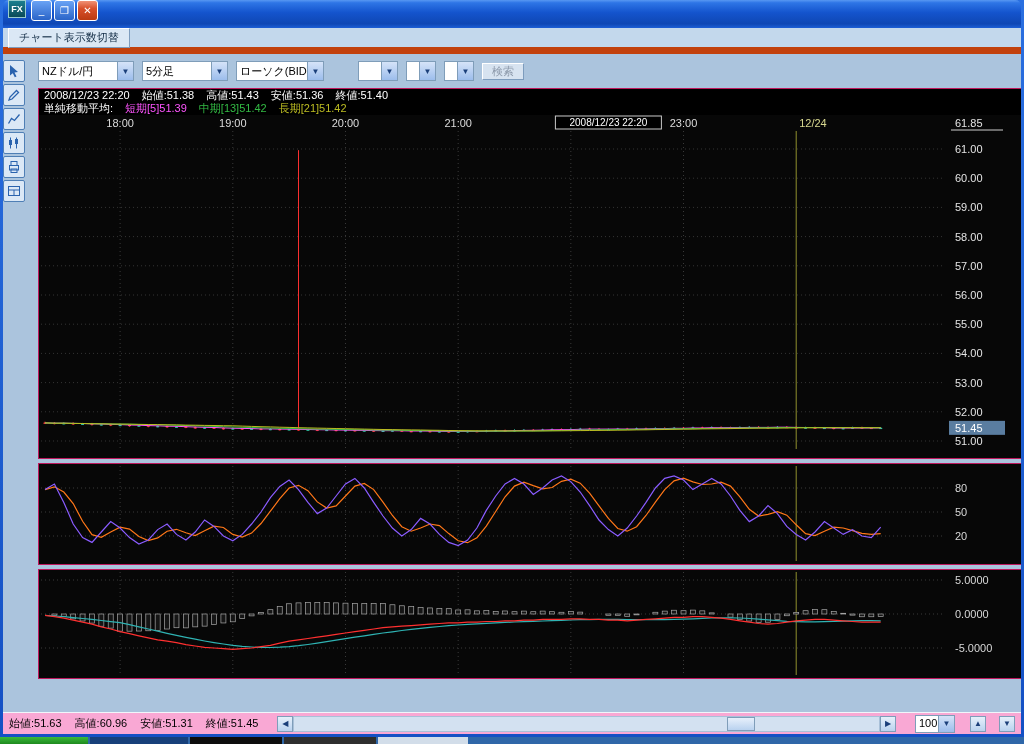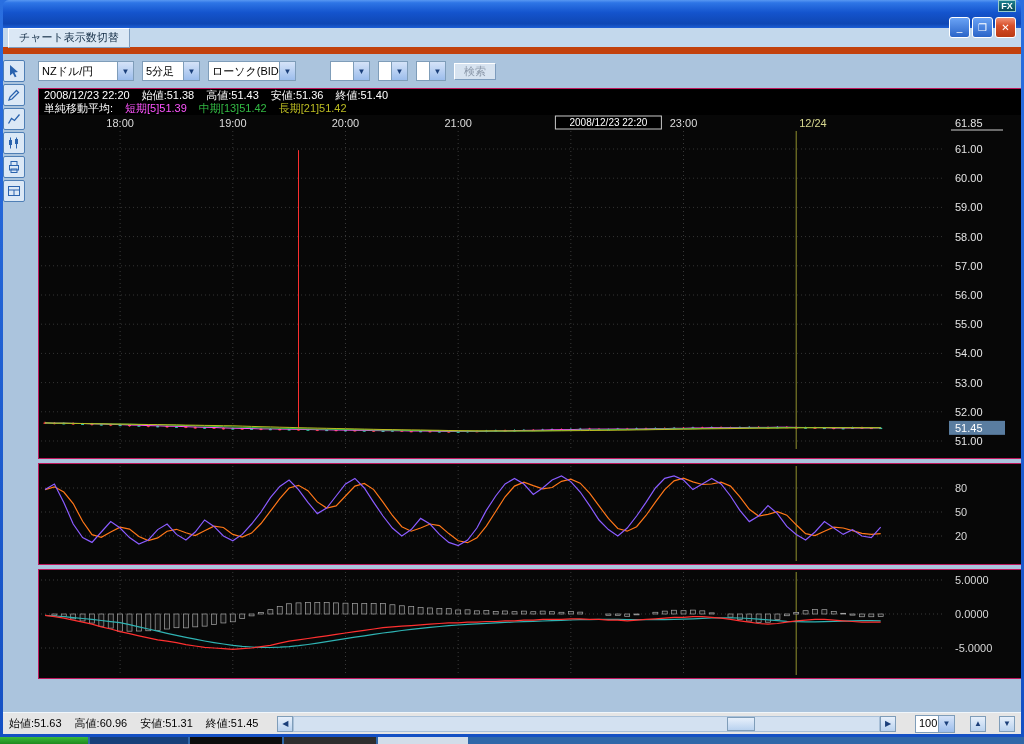--- a/index.html
+++ b/index.html
@@ -3,23 +3,23 @@
 <meta charset="utf-8">
 <style>
   *{margin:0;padding:0;box-sizing:border-box;}
   html,body{width:1024px;height:744px;overflow:hidden;}
   body{font-family:"Liberation Sans",sans-serif;background:#3a6ea5;}
   .screen{position:relative;width:1024px;height:744px;}
 
   
   .window{position:absolute;left:0;top:0;width:1024px;height:737px;
     background:linear-gradient(#2a6fe0,#1450c4);padding:0 3px 3px;}
-  .titlebar{height:28px;display:flex;align-items:flex-end;gap:5px;padding:0 5px;
+  .titlebar{height:28px;display:flex;align-items:flex-start;gap:5px;padding:0 5px;
     background:linear-gradient(180deg,#5898f2 0%,#2e75e6 10%,#1454cd 45%,#0f47b4 85%,#1d5fd6 100%);
-    border-radius:6px 6px 0 0;flex-direction:column;}
+    border-radius:6px 6px 0 0;}
   .app-icon{width:18px;height:18px;background:linear-gradient(#1b7f8f,#0b4a58);color:#fff;
     font-size:9px;font-weight:bold;display:flex;align-items:center;justify-content:center;border:1px solid #9cc;}
   .title-text{color:#fff;font-size:13px;font-weight:bold;text-shadow:1px 1px 1px #00206a;flex:1;}
   .win-btns{display:flex;gap:2px;}
   .wbtn{width:21px;height:21px;border-radius:3px;border:1px solid #fff;color:#fff;font-size:10px;line-height:1;
     background:linear-gradient(#6aa3f5,#2a64c8);cursor:default;}
   .wbtn.close{background:linear-gradient(#f09175,#d8502a 40%,#bb3a12);}
 
   .window-inner{background:#abc4dd;height:706px;overflow:hidden;}
   .toolbar-row{height:26px;background:#c3d8ec;border-bottom:7px solid #c2410c;display:flex;align-items:center;padding:0 5px;}
@@ -40,21 +40,21 @@
     font-size:8px;display:flex;align-items:center;justify-content:center;}
   .search-btn{height:17px;padding:0 9px;font-size:11px;color:#8a97a8;background:#d7e3f0;
     border:1px solid;border-color:#ffffff #7d9cbd #7d9cbd #ffffff;}
 
   .panel{background:#000;border:1px solid #be185d;margin-bottom:4px;}
   .panel svg{display:block;background:#070707;font-family:"Liberation Sans",sans-serif;}
   .info-row{height:13px;display:flex;align-items:center;gap:12px;padding:0 5px;font-size:11px;line-height:13px;
     color:#fff;white-space:nowrap;}
   .info-row span{display:inline-block;}
 
-  .status-bar{height:22px;background:#e5e5e5;border-top:1px solid #f0f6fb;display:flex;align-items:center;
+  .status-bar{height:22px;background:#f9a8d4;border-top:1px solid #f0f6fb;display:flex;align-items:center;
     font-size:11px;color:#000;padding:0 6px;gap:13px;}
   .hscroll{flex:1;display:flex;align-items:center;height:17px;margin:0 6px;}
   .sc-btn{width:16px;height:16px;font-size:8px;color:#1b3f7a;background:linear-gradient(#e7f0fb,#b9d2ef);
     border:1px solid #7f9db9;padding:0;line-height:1;}
   .sc-track{flex:1;height:16px;background:#d3e1f1;border:1px solid #a9c0d8;position:relative;}
   .sc-thumb{position:absolute;top:0;left:74%;width:28px;height:14px;background:linear-gradient(#e7f0fb,#b9d2ef);
     border:1px solid #7f9db9;}
   .zoom-box{width:40px;height:18px;background:#fff;border:1px solid #7f9db9;display:flex;align-items:stretch;font-size:11px;}
   .zoom-box .dd-val{padding-top:1px;}
 
@@ -121,21 +121,21 @@
               </svg>
           </button>
         </div>
 
         <div class="main-col">
           <div class="controls-row">
             <div class="dd" style="width:96px">
               <span class="dd-val">NZドル/円</span>
               <span class="dd-arrow">▼</span>
             </div>
-            <div class="dd" style="width:58px">
+            <div class="dd" style="width:86px">
               <span class="dd-val">5分足</span>
               <span class="dd-arrow">▼</span>
             </div>
             <div class="dd" style="width:88px">
               <span class="dd-val">ローソク(BID)</span>
               <span class="dd-arrow">▼</span>
             </div>
             <div class="dd" style="width:40px;margin-left:26px">
               <span class="dd-val"></span>
               <span class="dd-arrow">▼</span>

